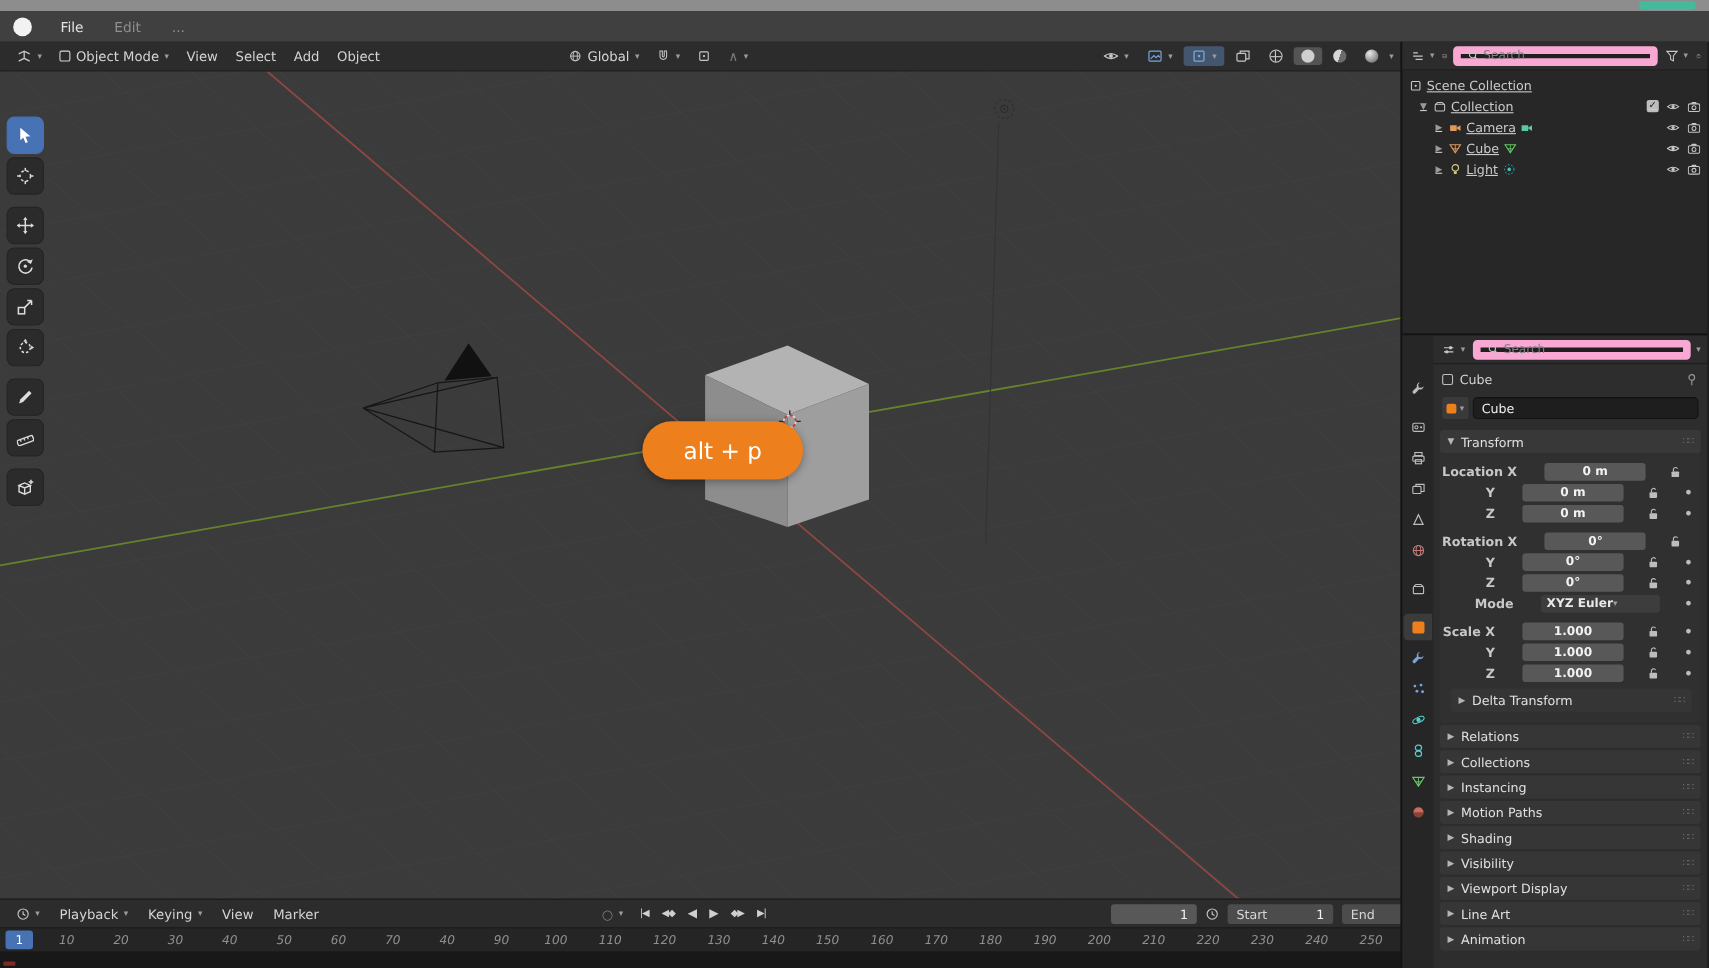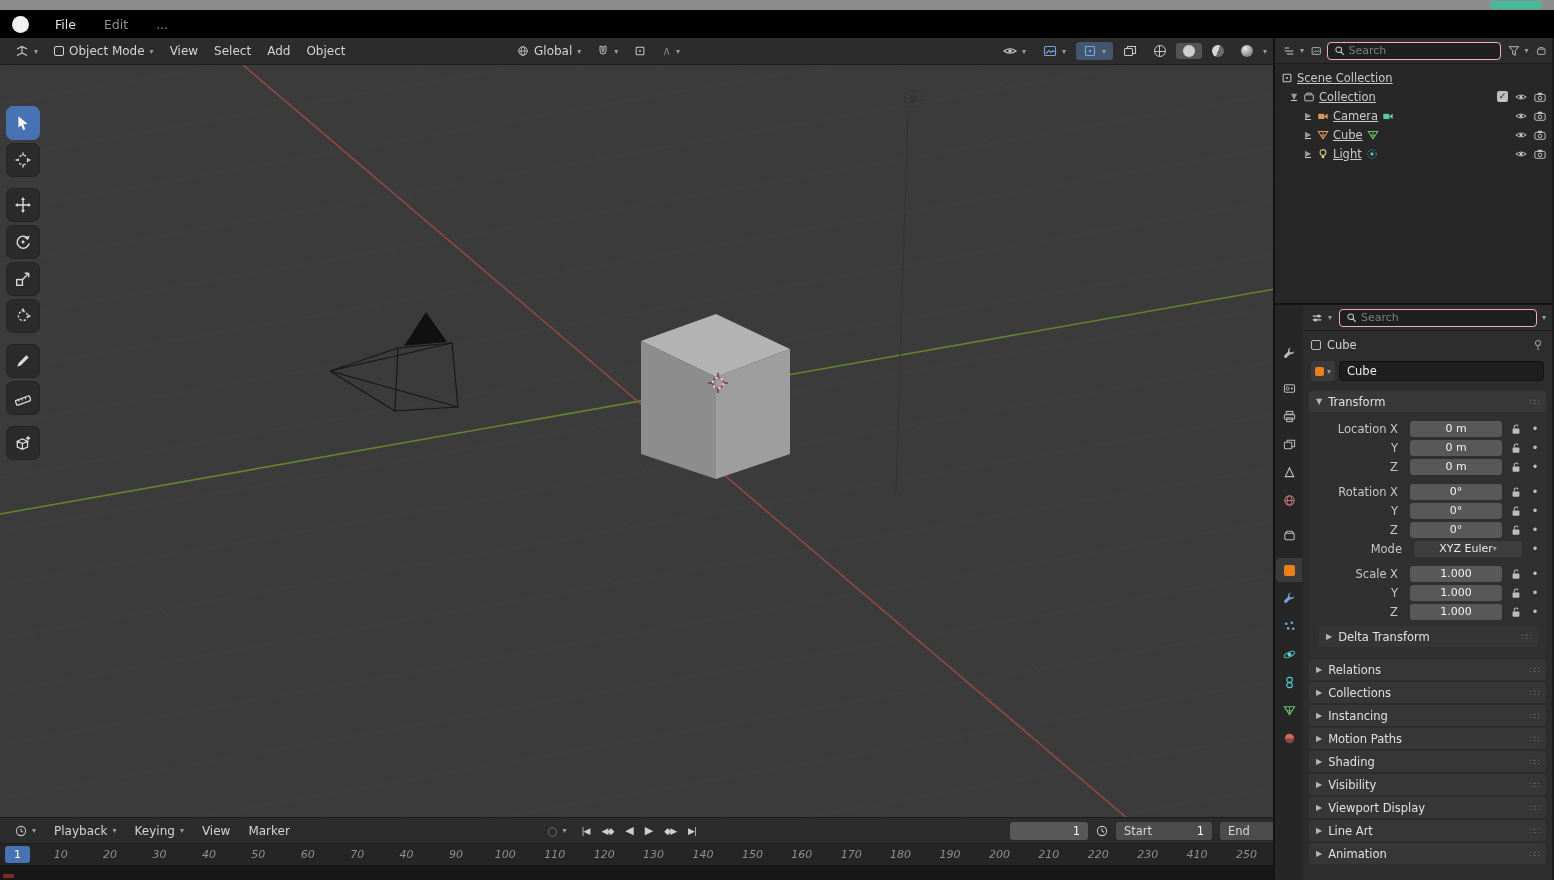--- a/index.html
+++ b/index.html
@@ -3,21 +3,21 @@
 <meta charset="utf-8">
 <style>
   * { margin:0; padding:0; box-sizing:border-box; font-family:"DejaVu Sans","Liberation Sans",sans-serif; }
   html,body { width:1554px; height:880px; background:#1d1d1d; overflow:hidden; }
   .screen { position:relative; width:1554px; height:880px; background:#1d1d1d; color:#c9c9c9; font-size:12px; }
   button { background:none; border:none; color:inherit; font:inherit; cursor:default; }
 
   
   .mac-strip { height:10px; background:#8d8d8d; position:relative; }
   .menubar-pill { position:absolute; right:12px; top:1px; width:52px; height:8px; border-radius:4px; background:#45b99c; }
-  .mac-bar { height:28px; background:#000000; display:flex; align-items:center; gap:26px; padding-left:12px; color:#e3e3e3; font-size:12.5px; }
+  .mac-bar { height:28px; background:#404040; display:flex; align-items:center; gap:26px; padding-left:12px; color:#e3e3e3; font-size:12.5px; }
   .mac-circle { width:17px; height:17px; border-radius:50%; background:#f2f2f2; display:inline-block; }
   .mac-menu { display:flex; gap:28px; }
   .mac-menu span:nth-child(2), .mac-menu span:nth-child(3) { color:#8f8f8f; }
 
   .main { display:flex; height:842px; }
   .left-col { width:1275px; display:flex; flex-direction:column; border-right:2px solid #131313; }
   .right-col { width:277px; display:flex; flex-direction:column; }
 
   
   .vp-header { height:27px; background:#2c2c2c; border-bottom:1px solid #1e1e1e; display:flex; align-items:center; padding:0 8px; position:relative; font-size:12px; color:#d4d4d4; }
@@ -63,21 +63,21 @@
   .tl-ruler { height:22px; background:#252525; position:relative; border-top:1px solid #1c1c1c; }
   .ticks { position:absolute; left:36px; right:2px; top:0; bottom:0; display:flex; align-items:center;font-style:italic; }
   .tick { flex:1; text-align:center; color:#8f8f8f; font-size:11px; }
   .curframe { position:absolute; left:5px; top:2px; width:25px; height:17px; background:#4772b3; border-radius:3px; color:#fff; font-size:11px; display:flex; align-items:center; justify-content:center; }
   .statusbar { height:15px; background:#181818; position:relative; }
   .status-indicator { position:absolute; left:3px; bottom:2px; width:11px; height:4px; background:#7e2b26; border-radius:1px; }
 
   
   .outliner { height:267px; background:#272727; border-bottom:2px solid #131313; display:flex; flex-direction:column; }
   .panel-head { height:26px; background:#2c2c2c; display:flex; align-items:center; gap:5px; padding:0 6px; border-bottom:1px solid #1e1e1e; }
-  .searchbox { flex:1; height:18px; background:#1f1f1f; border:1px solid #f9a8d4; border-radius:4px; display:flex; align-items:center; gap:4px; padding:0 6px; }
+  .searchbox { flex:1; height:18px; background:#1f1f1f; border:7px solid #f9a8d4; border-radius:4px; display:flex; align-items:center; gap:4px; padding:0 6px; }
   .searchbox input { flex:1; background:transparent; border:none; outline:none; color:#bdbdbd; font-size:11px; min-width:0; }
   .searchbox input::placeholder { color:#7e7e7e; }
   .orows { padding:4px 2px; font-size:11.5px; color:#cbcbcb;text-decoration:underline; }
   .orow { height:19px; display:flex; align-items:center; gap:4px; padding:0 4px; }
   .orow .tri { width:10px; text-align:center; font-size:8px; color:#9a9a9a; flex:none; }
   .oicons-r { margin-left:auto; display:flex; align-items:center; gap:7px; color:#b9b9b9; }
   .cbox { width:11px; height:11px; background:#bdbdbd; border-radius:2px; color:#1c1c1c; font-size:9px; line-height:11px; text-align:center; display:inline-block; }
   .ind1 { padding-left:12px; } .ind2 { padding-left:26px; }
 
   
@@ -92,24 +92,24 @@
   .breadcrumb { height:24px; display:flex; align-items:center; gap:6px; padding:4px 8px 0 8px; font-size:11.5px; color:#d2d2d2; }
   .bc-pin { margin-left:auto; color:#9a9a9a; }
   .name-row { display:flex; align-items:center; gap:4px; padding:6px 8px 6px 8px; }
   .name-btn { height:20px; display:flex; align-items:center; gap:3px; padding:0 4px; background:#3a3a3a; border-radius:3px; }
   .name-input { flex:1; height:20px; background:#1e1e1e; border:1px solid #121212; border-radius:4px; color:#eee; font-size:11.5px; padding:0 7px; display:flex; align-items:center; }
   .panel-sec { margin:4px 6px 0 6px; }
   .sec-head { height:21px; background:#383838; border-radius:3px; display:flex; align-items:center; gap:6px; padding:0 7px; font-size:11.5px; color:#e0e0e0; }
   .sec-head .tri { font-size:8px; color:#b5b5b5; }
   .grip { margin-left:auto; color:#6f6f6f; font-size:9px; letter-spacing:-1px; }
   .tbody { background:#303030; border-radius:0 0 3px 3px; padding:8px 6px 10px 2px; }
-  .trow { display:flex; align-items:center; gap:8px; height:17px; margin-bottom:2px; }
+  .trow { display:flex; align-items:center; gap:21px; height:17px; margin-bottom:2px;font-weight:bold; }
   .tlabel { flex:1; text-align:right; font-size:11.5px; color:#c7c7c7; padding-right:4px; white-space:nowrap; }
   .tfield { width:92px; height:16px; background:#585858; border-radius:3px; color:#f2f2f2; font-size:11px; display:flex; align-items:center; justify-content:center; flex:none; }
-  .tdrop { width:108px; height:16px; background:#3d3d3d; border-radius:3px; color:#e8e8e8; font-size:11px; display:flex; align-items:center; justify-content:center; padding:0 5px; flex:none; }
+  .tdrop { width:108px; height:16px; background:#3d3d3d; border-radius:3px; color:#e8e8e8; font-size:11px; display:flex; align-items:center; justify-content:flex-start; padding:0 5px; flex:none; }
   .ic-lock { width:12px; height:12px; color:#bdbdbd; flex:none; }
   .tdot { width:10px; color:#bdbdbd; font-size:12px; text-align:center; flex:none; }
   .gsep { height:6px; }
   .subsec { margin:6px 2px 0 8px; }
   .psection .sec-head { background:#363636; }
   .psection { margin:2px 6px 0 6px; }
 </style>
 </head>
 <body>
 
@@ -453,20 +453,23 @@
                 <use href="#i-ruler"></use>
               </svg>
             </button>
           <button class="tbtn tb-gap">
               <svg>
                 <use href="#i-cubeadd"></use>
               </svg>
             </button>
         </div>
 
+        <div class="shortcut-badge">
+          <span>alt + p</span>
+        </div>
       </div>
 
       <div class="tl-header">
         <div class="tl-menus">
           <button class="hbtn">
             <svg class="ic12">
                 <use href="#i-clock"></use>
               </svg>
               <span class="chev">▾</span>
           </button>
@@ -558,21 +561,21 @@
             <span class="tick">190</span>
 
             <span class="tick">200</span>
 
             <span class="tick">210</span>
 
             <span class="tick">220</span>
 
             <span class="tick">230</span>
 
-            <span class="tick">410</span>
+            <span class="tick">240</span>
 
             <span class="tick">250</span>
 
         </div>
         <span class="curframe">1</span>
       </div>
 
       <div class="statusbar">
         <span class="status-indicator"></span>
       </div>

